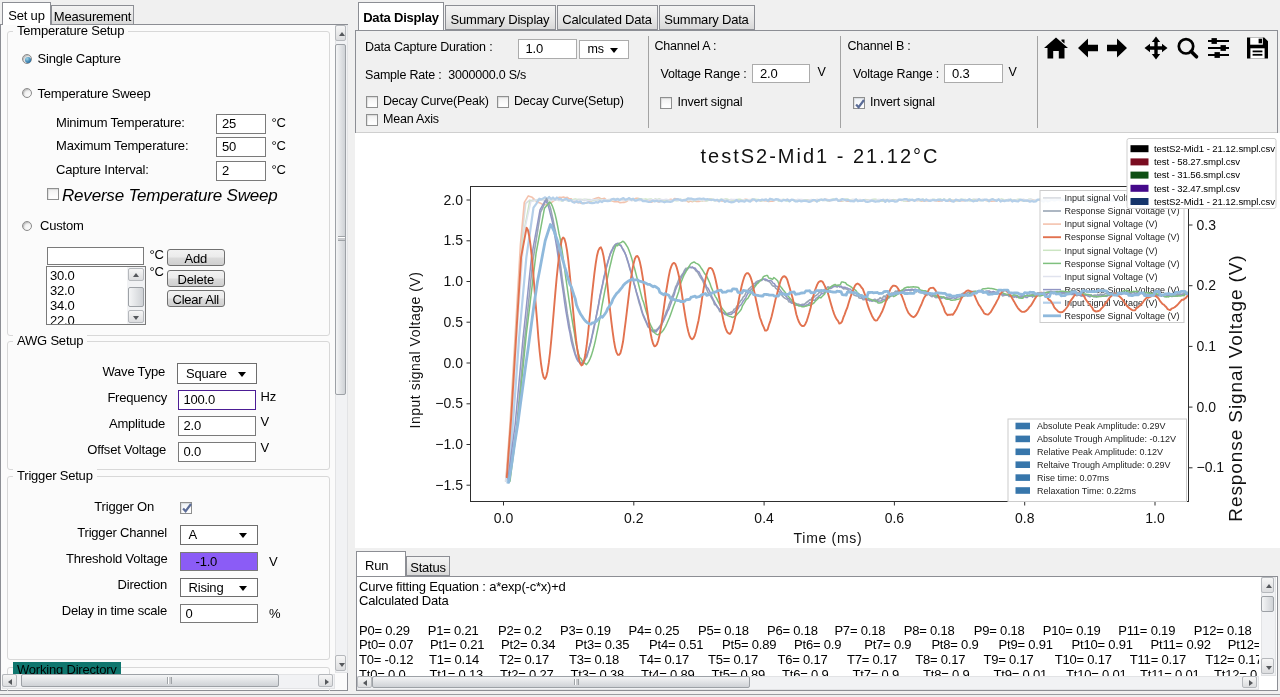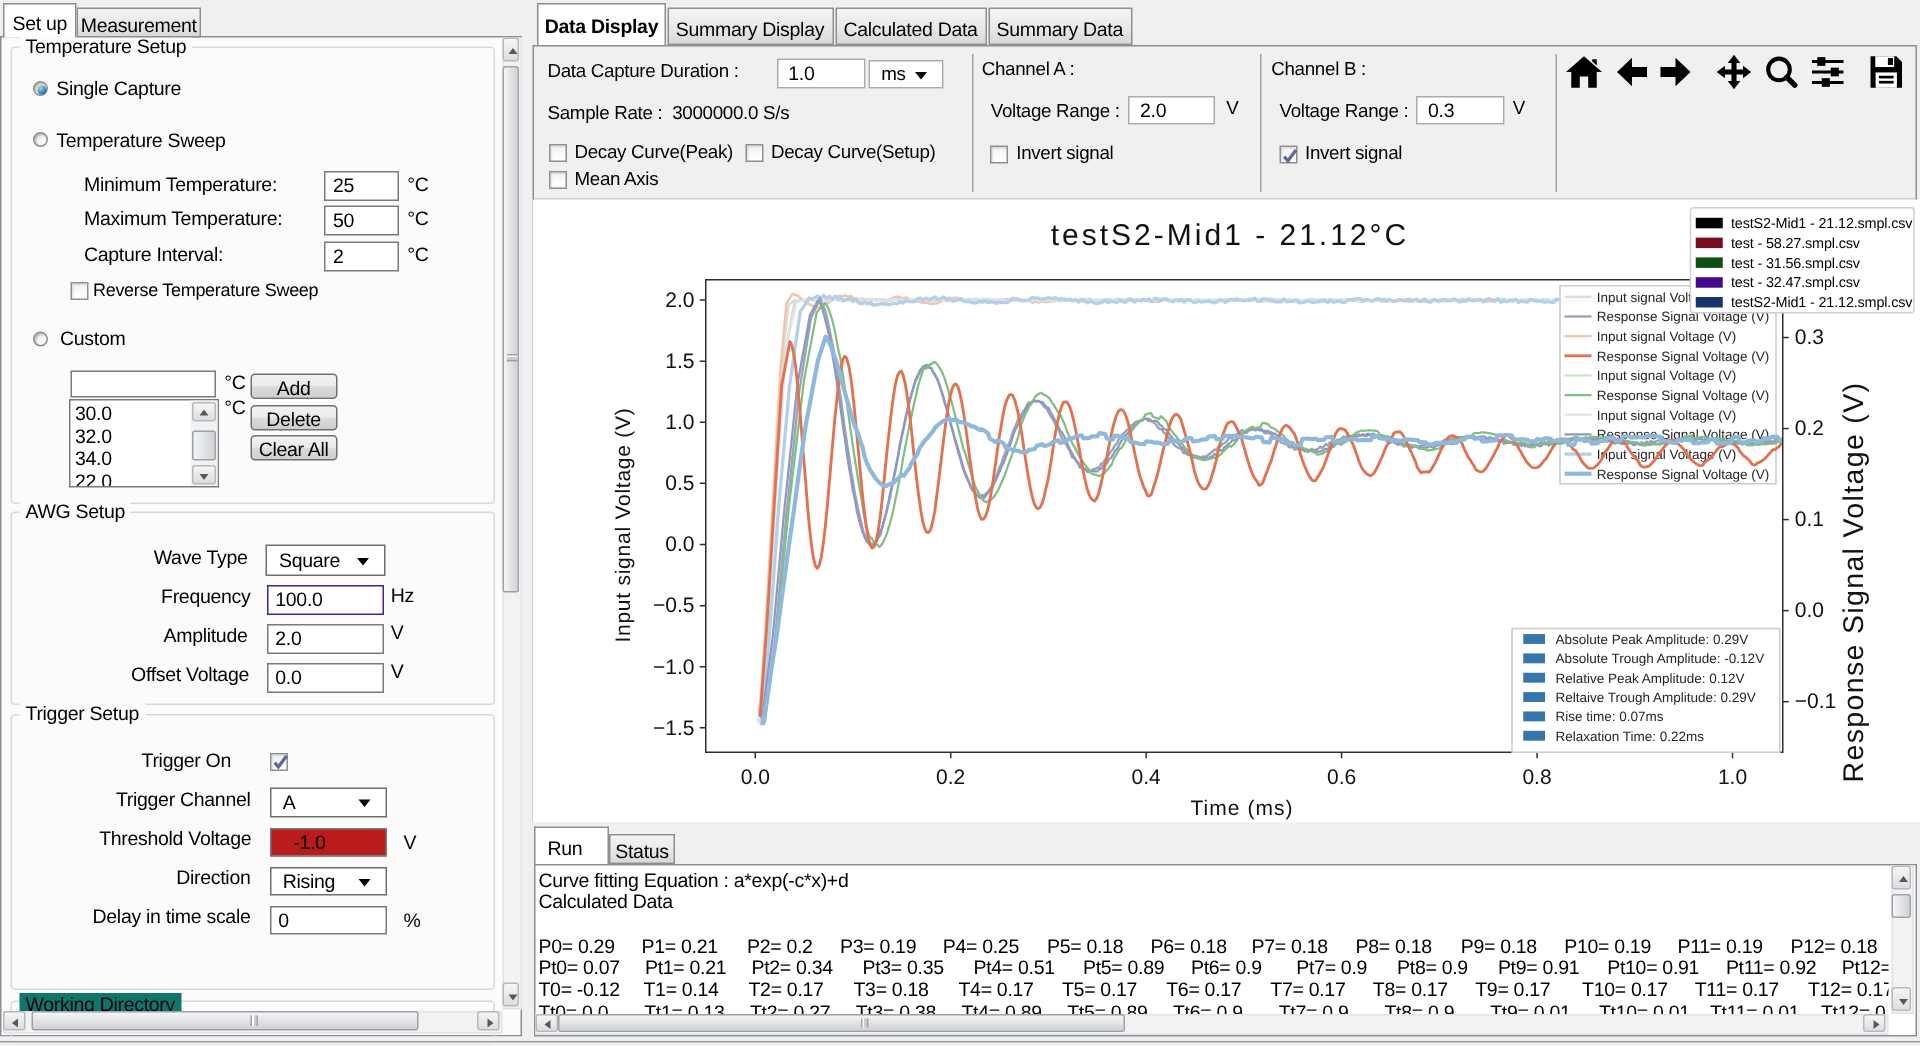--- a/index.html
+++ b/index.html
@@ -18,21 +18,21 @@
 <div style="position:absolute;left:56px;top:114.5px;font-size:13px;color:#000;white-space:nowrap;">Minimum Temperature:</div>
 <div style="position:absolute;left:216px;top:113.5px;width:50px;height:20px;background:#fff;border:1px solid #7a7a7a;font-size:13px;line-height:18px;padding-left:5px;white-space:nowrap;overflow:hidden">25</div>
 <div style="position:absolute;left:271.5px;top:114.5px;font-size:13px;color:#000;white-space:nowrap;">°C</div>
 <div style="position:absolute;left:56px;top:138.2px;font-size:13px;color:#000;white-space:nowrap;">Maximum Temperature:</div>
 <div style="position:absolute;left:216px;top:137px;width:50px;height:20px;background:#fff;border:1px solid #7a7a7a;font-size:13px;line-height:18px;padding-left:5px;white-space:nowrap;overflow:hidden">50</div>
 <div style="position:absolute;left:271.5px;top:138.2px;font-size:13px;color:#000;white-space:nowrap;">°C</div>
 <div style="position:absolute;left:56px;top:161.9px;font-size:13px;color:#000;white-space:nowrap;">Capture Interval:</div>
 <div style="position:absolute;left:216px;top:160.5px;width:50px;height:20px;background:#fff;border:1px solid #7a7a7a;font-size:13px;line-height:18px;padding-left:5px;white-space:nowrap;overflow:hidden">2</div>
 <div style="position:absolute;left:271.5px;top:161.9px;font-size:13px;color:#000;white-space:nowrap;">°C</div>
 <div style="position:absolute;left:46.5px;top:188px;width:12px;height:12px;background:linear-gradient(#f0f0f0 0%,#fdfdfd 75%);border:1px solid #8e8f8f;box-shadow:inset 1px 1px 1px rgba(0,0,0,0.10)"></div>
-<div style="position:absolute;left:62px;top:185.6px;font-size:12px;color:#000;white-space:nowrap;">Reverse Temperature Sweep</div>
+<div style="position:absolute;left:62px;top:185.6px;font-size:17px;color:#000;white-space:nowrap;font-style:italic;">Reverse Temperature Sweep</div>
 <div style="position:absolute;left:21.5px;top:220.5px;width:10px;height:10px;border-radius:50%;background:linear-gradient(145deg,#ededed,#fdfdfd);border:1px solid #8b8b8b;box-shadow:inset 1px 1px 1.5px rgba(0,0,0,0.25)"></div>
 <div style="position:absolute;left:40px;top:218.2px;font-size:13px;color:#000;white-space:nowrap;">Custom</div>
 <div style="position:absolute;left:47px;top:247px;width:96.5px;height:18px;background:#fff;border:1px solid #7a7a7a;font-size:13px;line-height:16px;padding-left:5px;white-space:nowrap;overflow:hidden"></div>
 <div style="position:absolute;left:149.5px;top:247.4px;font-size:13px;color:#000;white-space:nowrap;">°C</div>
 <div style="position:absolute;left:45.5px;top:266px;width:100.5px;height:59px;background:#fff;border:1px solid #7a7a7a"></div>
 <div style="position:absolute;left:50px;top:268.2px;font-size:13px;color:#000;white-space:nowrap;">30.0</div>
 <div style="position:absolute;left:50px;top:282.9px;font-size:13px;color:#000;white-space:nowrap;">32.0</div>
 <div style="position:absolute;left:50px;top:297.6px;font-size:13px;color:#000;white-space:nowrap;">34.0</div>
 <div style="position:absolute;left:50px;top:313.4px;width:40px;height:10.5px;overflow:hidden;font-size:13px">22.0</div>
 <div style="position:absolute;left:127px;top:267px;width:18px;height:57px;background:#f1f2f4"></div>
@@ -78,21 +78,21 @@
       <path d="M2.1 6.4 L4.6 9.2 L10 2.0" stroke="#5b6c97" stroke-width="2.2" fill="none"></path>
     </svg>
   </div>
 <div style="position:absolute;left:167px;top:524.9px;width:0;font-size:13px;white-space:nowrap;">
     <span style="position:absolute;right:0;">Trigger Channel</span>
   </div>
 <div style="position:absolute;left:179.5px;top:525px;width:78.5px;height:20px;background:#fff;border:1px solid #6e6e6e;font-size:13px;line-height:18px;padding-left:8px;white-space:nowrap">A<span style="position:absolute;right:10px;top:7px;width:0;height:0;border-left:4.5px solid transparent;border-right:4.5px solid transparent;border-top:5px solid #000"></span></div>
 <div style="position:absolute;left:167.5px;top:550.9px;width:0;font-size:13px;white-space:nowrap;">
     <span style="position:absolute;right:0;">Threshold Voltage</span>
   </div>
-<div style="position:absolute;left:179.5px;top:551.5px;width:78.5px;height:19.5px;background:#b91c1c;border:1px solid #7a7a7a;font-size:13px;line-height:17.5px;padding-left:15px;white-space:nowrap;overflow:hidden">-1.0</div>
+<div style="position:absolute;left:179.5px;top:551.5px;width:78.5px;height:19.5px;background:#8b5cf6;border:1px solid #7a7a7a;font-size:13px;line-height:17.5px;padding-left:15px;white-space:nowrap;overflow:hidden">-1.0</div>
 <div style="position:absolute;left:269px;top:553.9px;font-size:13px;color:#000;white-space:nowrap;">V</div>
 <div style="position:absolute;left:167px;top:576.9px;width:0;font-size:13px;white-space:nowrap;">
     <span style="position:absolute;right:0;text-align:center;">Direction</span>
   </div>
 <div style="position:absolute;left:179.5px;top:577.5px;width:78.5px;height:19.5px;background:#fff;border:1px solid #6e6e6e;font-size:13px;line-height:17.5px;padding-left:8px;white-space:nowrap">Rising<span style="position:absolute;right:10px;top:7.0px;width:0;height:0;border-left:4.5px solid transparent;border-right:4.5px solid transparent;border-top:5px solid #000"></span></div>
 <div style="position:absolute;left:167px;top:602.9px;width:0;font-size:13px;white-space:nowrap;">
     <span style="position:absolute;right:0;">Delay in time scale</span>
   </div>
 <div style="position:absolute;left:179.5px;top:603.5px;width:78.5px;height:19.5px;background:#fff;border:1px solid #7a7a7a;font-size:13px;line-height:17.5px;padding-left:5px;white-space:nowrap;overflow:hidden">0</div>
 <div style="position:absolute;left:269px;top:605.9px;font-size:13px;color:#000;white-space:nowrap;">%</div>

